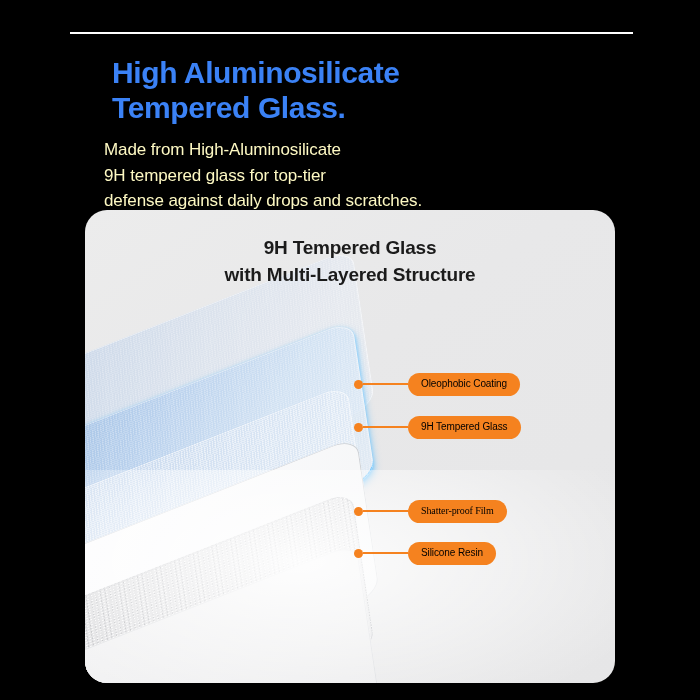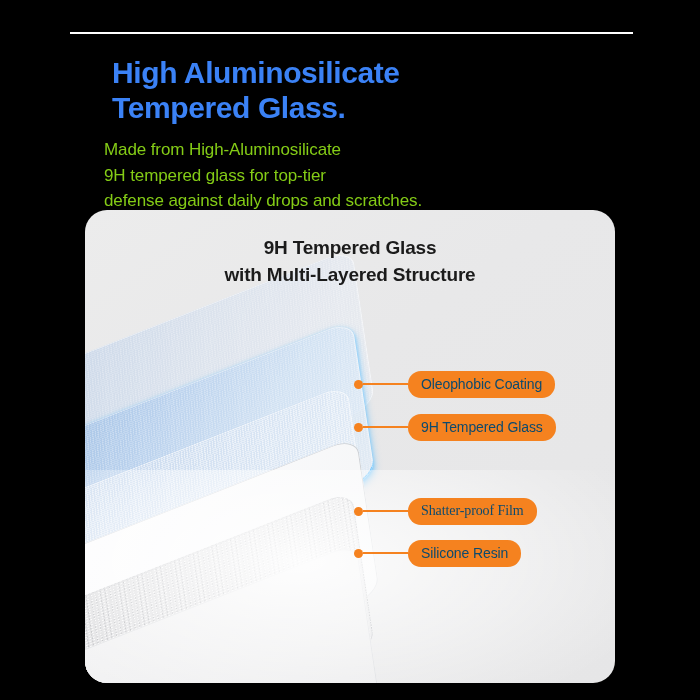--- a/index.html
+++ b/index.html
@@ -35,21 +35,21 @@
   .headline {
     color: #3b82f6;
     font-size: 30px;
     font-weight: bold;
     line-height: 1.18;
     letter-spacing: -0.4px;
     margin: 8px;
     white-space: pre-line;
   }
   .subhead {
-    color: #84cc16;
+    color: #fef9c3;
     font-size: 17px;
     font-weight: normal;
     line-height: 1.52;
     margin: 11px 0 0 0;
     white-space: pre-line;
     letter-spacing: -0.1px;
   }
 
   
   .panel {
@@ -268,22 +268,22 @@
     background: #F5821F;
     flex: 0 0 auto;
   }
   .callout-line {
     height: 1.6px;
     background: #F5821F;
     flex: 0 0 auto;
   }
   .callout-pill {
     background: #F5821F;
-    color: #0c4a6e;
-    font-size: 14px;
+    color: #000000;
+    font-size: 10px;
     line-height: 1;
     padding: 6px 13px 7px 13px;
     border-radius: 13px;
     white-space: nowrap;
     letter-spacing: -0.1px;
   }
 </style>
 </head>
 <body>
 

